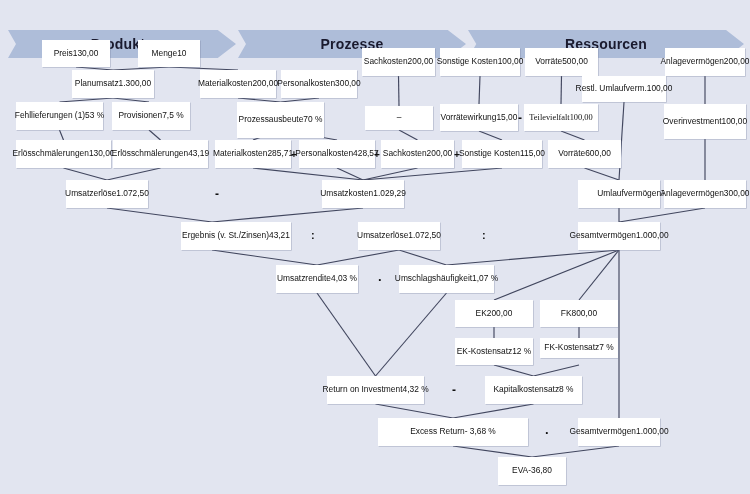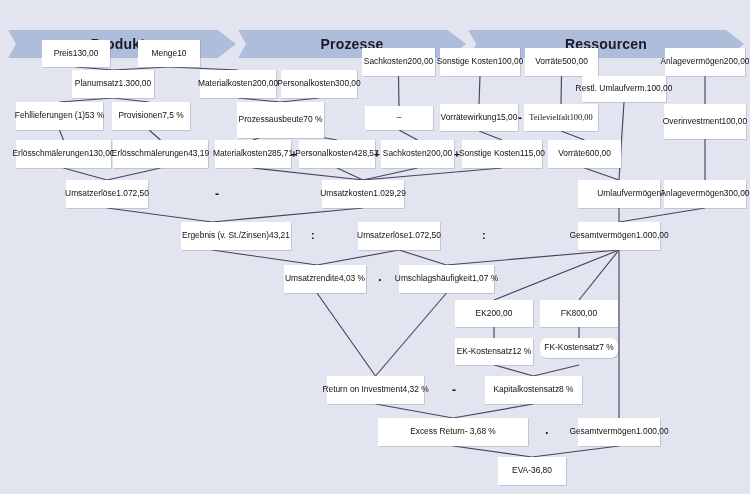--- a/index.html
+++ b/index.html
@@ -274,41 +274,41 @@
         <div class="val">43,21</div>
       </div>
       <div class="node" style="left: 358px; top: 222px; width: 82px; height: 28px;">
         <div class="lbl">Umsatzerlöse</div>
         <div class="val">1.072,50</div>
       </div>
       <div class="node" style="left: 578px; top: 222px; width: 82px; height: 28px;">
         <div class="lbl">Gesamtvermögen</div>
         <div class="val">1.000,00</div>
       </div>
-      <div class="node" style="left: 284px; top: 265px; width: 82px; height: 28px;">
+      <div class="node" style="left: 276px; top: 265px; width: 82px; height: 28px;">
         <div class="lbl">Umsatzrendite</div>
         <div class="val">4,03 %</div>
       </div>
       <div class="node" style="left: 399px; top: 265px; width: 95px; height: 28px;">
         <div class="lbl">Umschlagshäufigkeit</div>
         <div class="val">1,07 %</div>
       </div>
       <div class="node" style="left: 455px; top: 300px; width: 78px; height: 27px;">
         <div class="lbl">EK</div>
         <div class="val">200,00</div>
       </div>
       <div class="node" style="left: 540px; top: 300px; width: 78px; height: 27px;">
         <div class="lbl">FK</div>
         <div class="val">800,00</div>
       </div>
       <div class="node" style="left: 455px; top: 338px; width: 78px; height: 27px;">
         <div class="lbl">EK-Kostensatz</div>
         <div class="val">12 %</div>
       </div>
-      <div class="node" style="left: 540px; top: 338px; width: 78px; height: 20px; border-radius: 7px;">
+      <div class="node" style="left: 540px; top: 338px; width: 78px; height: 20px;">
         <div class="lbl">FK-Kostensatz</div>
         <div class="val">7 %</div>
       </div>
       <div class="node" style="left: 327px; top: 376px; width: 97px; height: 28px;">
         <div class="lbl">Return on Investment</div>
         <div class="val">4,32 %</div>
       </div>
       <div class="node" style="left: 485px; top: 376px; width: 97px; height: 28px;">
         <div class="lbl">Kapitalkostensatz</div>
         <div class="val">8 %</div>

